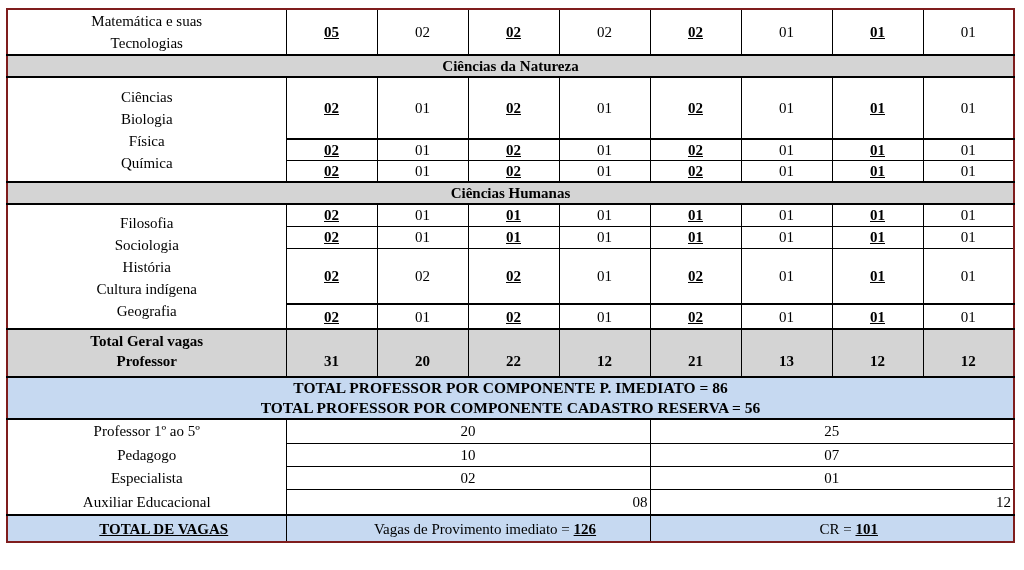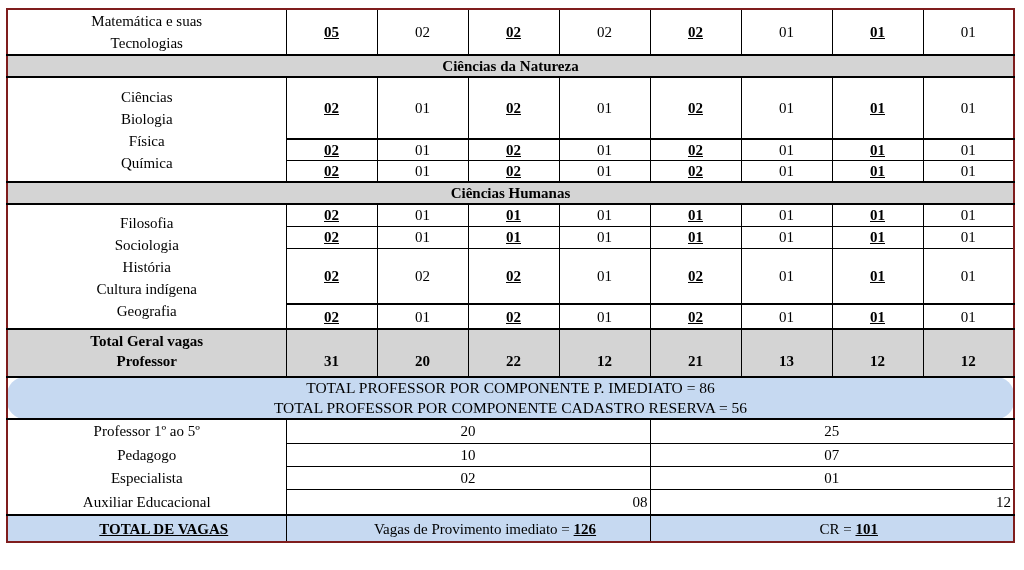--- a/index.html
+++ b/index.html
@@ -19,22 +19,22 @@
   .r-nat1 td { height:62px; }
   .r-nat2 td { height:21px; border-top:2px solid #000; }
   .r-nat3 td { height:21px; }
   .r-hum1 td { height:22px; }
   .r-hum2 td { height:22px; }
   .r-hum3 td { height:56px; }
   .r-hum4 td { height:25px; border-top:2px solid #000; }
   .r-totalgeral td { height:48px; background:var(--section_gray,#d4d4d4);
     font-weight:bold; vertical-align:bottom; padding-bottom:5px;
     border-top:2px solid #000; }
-  .r-blue td { height:42px; background:var(--band_blue,#c6d9f1); font-weight:normal;
-    border-top:2px solid #000; border-bottom:2px solid #000; font-size:15.5px;border-radius:18px; }
+  .r-blue td { height:42px; background:var(--band_blue,#c6d9f1); font-weight:bold;
+    border-top:2px solid #000; border-bottom:2px solid #000; font-size:15.5px; }
   .r-staff1 td { height:24px; }
   .r-staff2 td { height:23px; }
   .r-staff3 td { height:23px; }
   .r-staff4 td { height:25px;text-align:right; }
   .r-totalvagas td { height:27px; background:var(--band_blue,#c6d9f1);
     border-top:2px solid #000;padding-left:36px; }
   .label-stack { vertical-align:middle; }
   .label-stack .line { line-height:22px; }
   .staff-label .line { line-height:23.5px; }
 </style>

